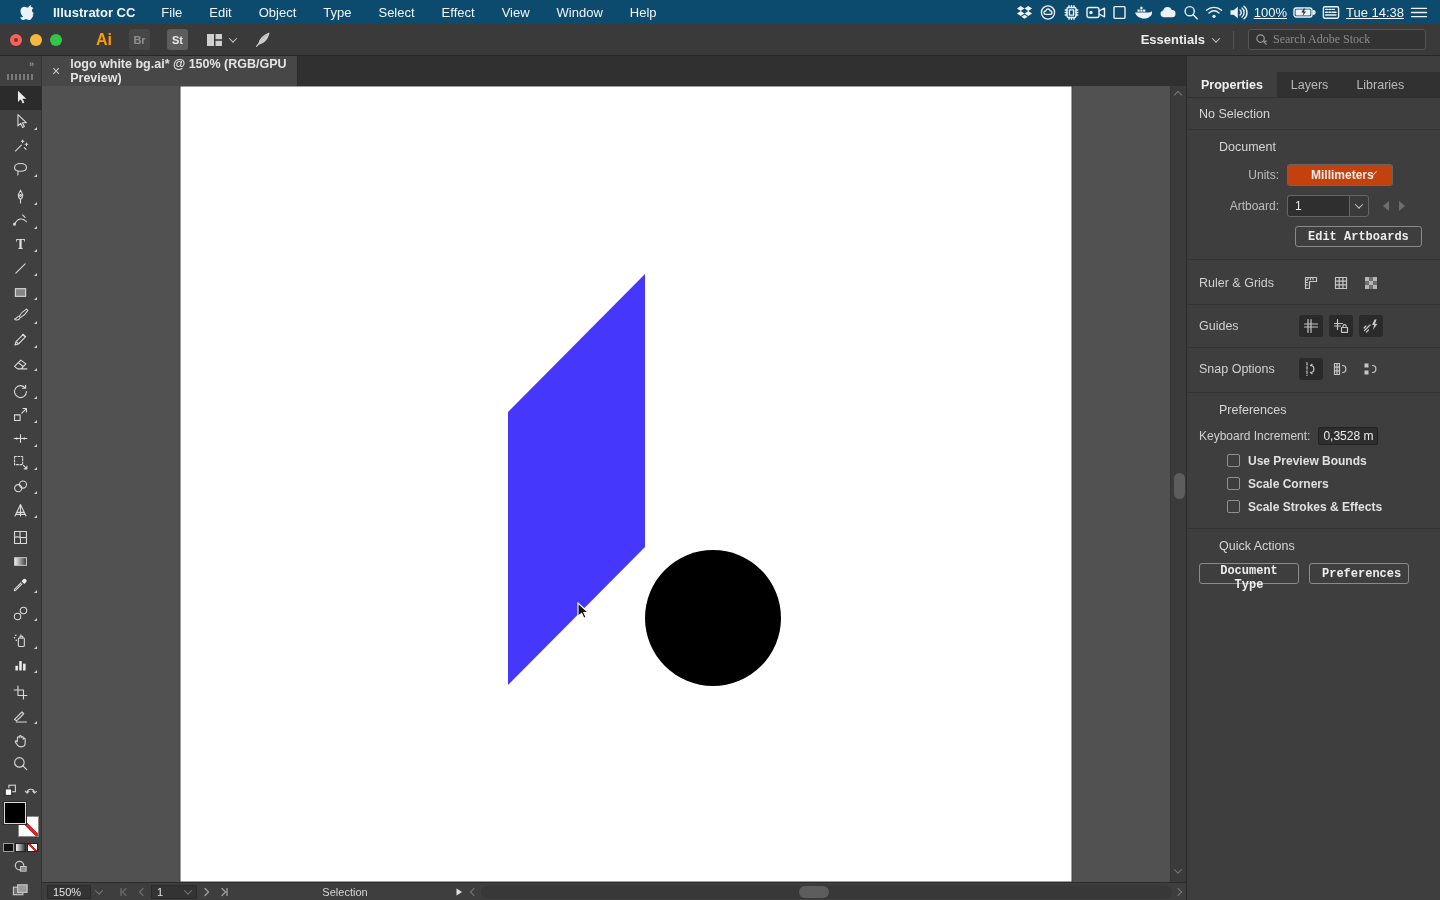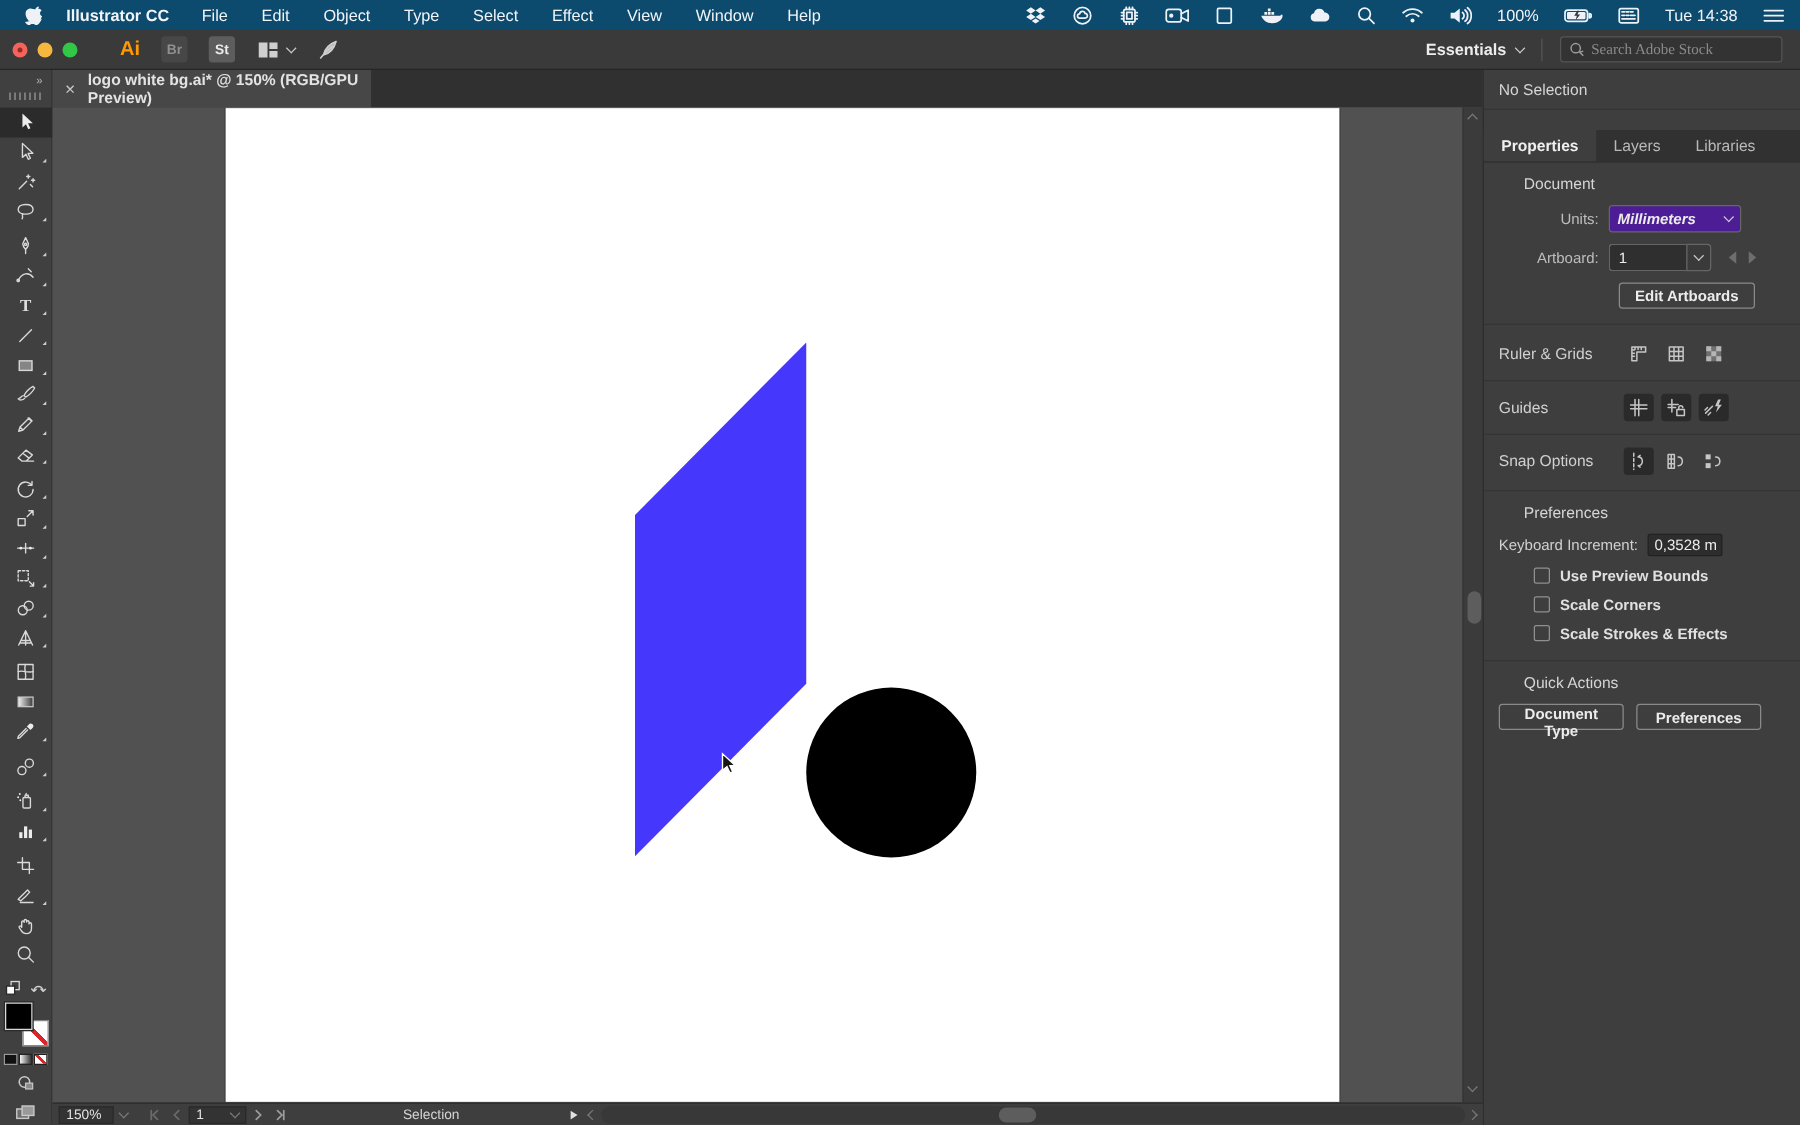--- a/index.html
+++ b/index.html
@@ -7,21 +7,21 @@
     font-family:"Liberation Sans", sans-serif; -webkit-font-smoothing:antialiased; }
   #root { position:relative; width:1440px; height:900px; }
 
   
   #menubar { position:absolute; left:0; top:0; width:100%; height:24px; background:#0c4a6e;
     display:flex; align-items:center; color:#f2f5f8; font-size:13px; padding:0 12px; }
   #menubar .apple { width:15px; height:15px; margin:0 18px 0 8px; }
   #menubar .appname { font-weight:bold; margin-right:26px; }
   #menubar .menu { margin-right:27px; }
   #menubar .spacer { flex:1; }
-  #mb-status { display:flex; align-items:flex-start; gap:20px; }
+  #mb-status { display:flex; align-items:flex-start; gap:6px;text-decoration:underline; }
   #mb-status svg { display:block; }
   #mb-status .txt { font-size:13px; }
   .mb-ic { stroke:#eef2f6; fill:none; stroke-width:1.4; stroke-linecap:round; stroke-linejoin:round; }
   .mb-fill { fill:#eef2f6; stroke:none; }
 
   
   #titlebar { position:absolute; left:0; top:24px; width:100%; height:32px; background:#3a3a3a;
     border-bottom:1px solid #262626; display:flex; align-items:center; padding:0 10px; }
   .tlight { width:12px; height:12px; border-radius:50%; margin-right:8px; position:relative; }
   .tl-close { background:#f4645c; } .tl-close::after{ content:''; position:absolute; left:4px; top:4px; width:4px; height:4px; border-radius:50%; background:#8e2e25;}
@@ -97,34 +97,34 @@
   #pp-tabs { display:flex; background:#313131; height:26px; margin-top:16px; align-items:stretch; border-bottom:1px solid #313131; }
   .pp-tab { padding:0 14px; display:flex; align-items:center; color:#b9b9b9; font-size:12.5px; }
   .pp-tab.active { background:#3e3e3e; color:#f0f0f0; font-weight:bold; }
   #pp-noselect { height:32px; display:flex; align-items:center; padding:0 12px; color:#d5d5d5;
     border-bottom:1px solid #343434; font-size:12.5px; }
   .pp-section { padding:10px 12px 12px; border-bottom:1px solid #343434; }
   .pp-title { color:#d5d5d5; font-size:12.5px; margin-bottom:10px;margin-left:20px; }
   .pp-row { display:flex; align-items:center; margin-bottom:9px; }
   .pp-row:last-child { margin-bottom:0; }
   .pp-label { width:88px; text-align:right; padding-right:8px; color:#bdbdbd; }
-  .dd { height:22px; background:#4c1d95; border:1px solid #666; border-radius:3px; display:flex;
-    align-items:center; justify-content:space-between; padding:0 6px; color:#ececec; font-weight:bold;font-style:italic; }
+  .dd { height:22px; background:#c2410c; border:1px solid #666; border-radius:3px; display:flex;
+    align-items:center; justify-content:space-between; padding:0 23px; color:#ececec; font-weight:bold; }
   #units-dd { width:106px; }
   .combo { display:flex; }
   .combo .val { width:62px; height:22px; background:#2f2f2f; border:1px solid #666; border-right:none;
     border-radius:3px 0 0 3px; display:flex; align-items:center; padding:0 7px; color:#ececec; }
   .combo .btn { width:20px; height:22px; background:#3a3a3a; border:1px solid #666; border-radius:0 3px 3px 0;
     display:flex; align-items:center; justify-content:center; }
   .nav-arrs { display:flex; gap:10px; margin-left:14px; }
   .tri { width:0; height:0; }
   .tri.left { border-top:5px solid transparent; border-bottom:5px solid transparent; border-right:6px solid #6e6e6e; }
   .tri.right { border-top:5px solid transparent; border-bottom:5px solid transparent; border-left:6px solid #6e6e6e; }
   .outline-btn { height:21px; border:1px solid #8a8a8a; border-radius:3px; background:transparent; color:#ececec;
-    font-weight:bold; font-size:12px; padding:0 12px; font-family:Liberation Sans, sans-serif; }
+    font-weight:bold; font-size:12px; padding:0 12px; font-family:Liberation Mono, monospace; }
   .iconrow-label { width:88px; color:#d0d0d0; font-size:12.5px; }
   .pp-iconbar { display:flex; gap:6px; margin-left:12px; }
   .pp-icbtn { width:24px; height:22px; border-radius:3px; display:flex; align-items:center; justify-content:center; }
   .pp-icbtn.pressed { background:#2a2a2a; }
   .pp-icbtn svg { width:16px; height:16px; overflow:visible; }
   .pp-icbtn .s { stroke:#c6c6c6; stroke-width:1.2; fill:none; stroke-linecap:round; stroke-linejoin:round; }
   .pp-icbtn .f { fill:#c6c6c6; stroke:none; }
   .kb-input { width:60px; height:18px; background:#2d2d2d; border:1px solid #222; border-radius:2px;
     color:#ececec; font-size:12px; padding:0 4px; font-family:"Liberation Sans", sans-serif; }
   .cb-row { display:flex; align-items:flex-start; gap:8px; margin-bottom:9px;padding-left:28px; }
@@ -487,26 +487,26 @@
       </g>
     </svg>
   </div>
   <div id="vscroll">
     <span class="chv up dim arr" style="top:6px"></span>
     <span class="thumb"></span>
     <span class="chv down dim arr" style="top:782px"></span>
   </div>
 
   <div id="rightpanel">
-    <div id="pp-noselect">No Selection</div>
     <div id="pp-tabs">
       <span class="pp-tab active">Properties</span>
       <span class="pp-tab">Layers</span>
       <span class="pp-tab">Libraries</span>
     </div>
+    <div id="pp-noselect">No Selection</div>
 
     <div class="pp-section">
       <div class="pp-title">Document</div>
       <div class="pp-row">
         <span class="pp-label">Units:</span>
         <span class="dd" id="units-dd">
           <span>Millimeters</span>
           <span class="chv down"></span>
         </span>
       </div>

